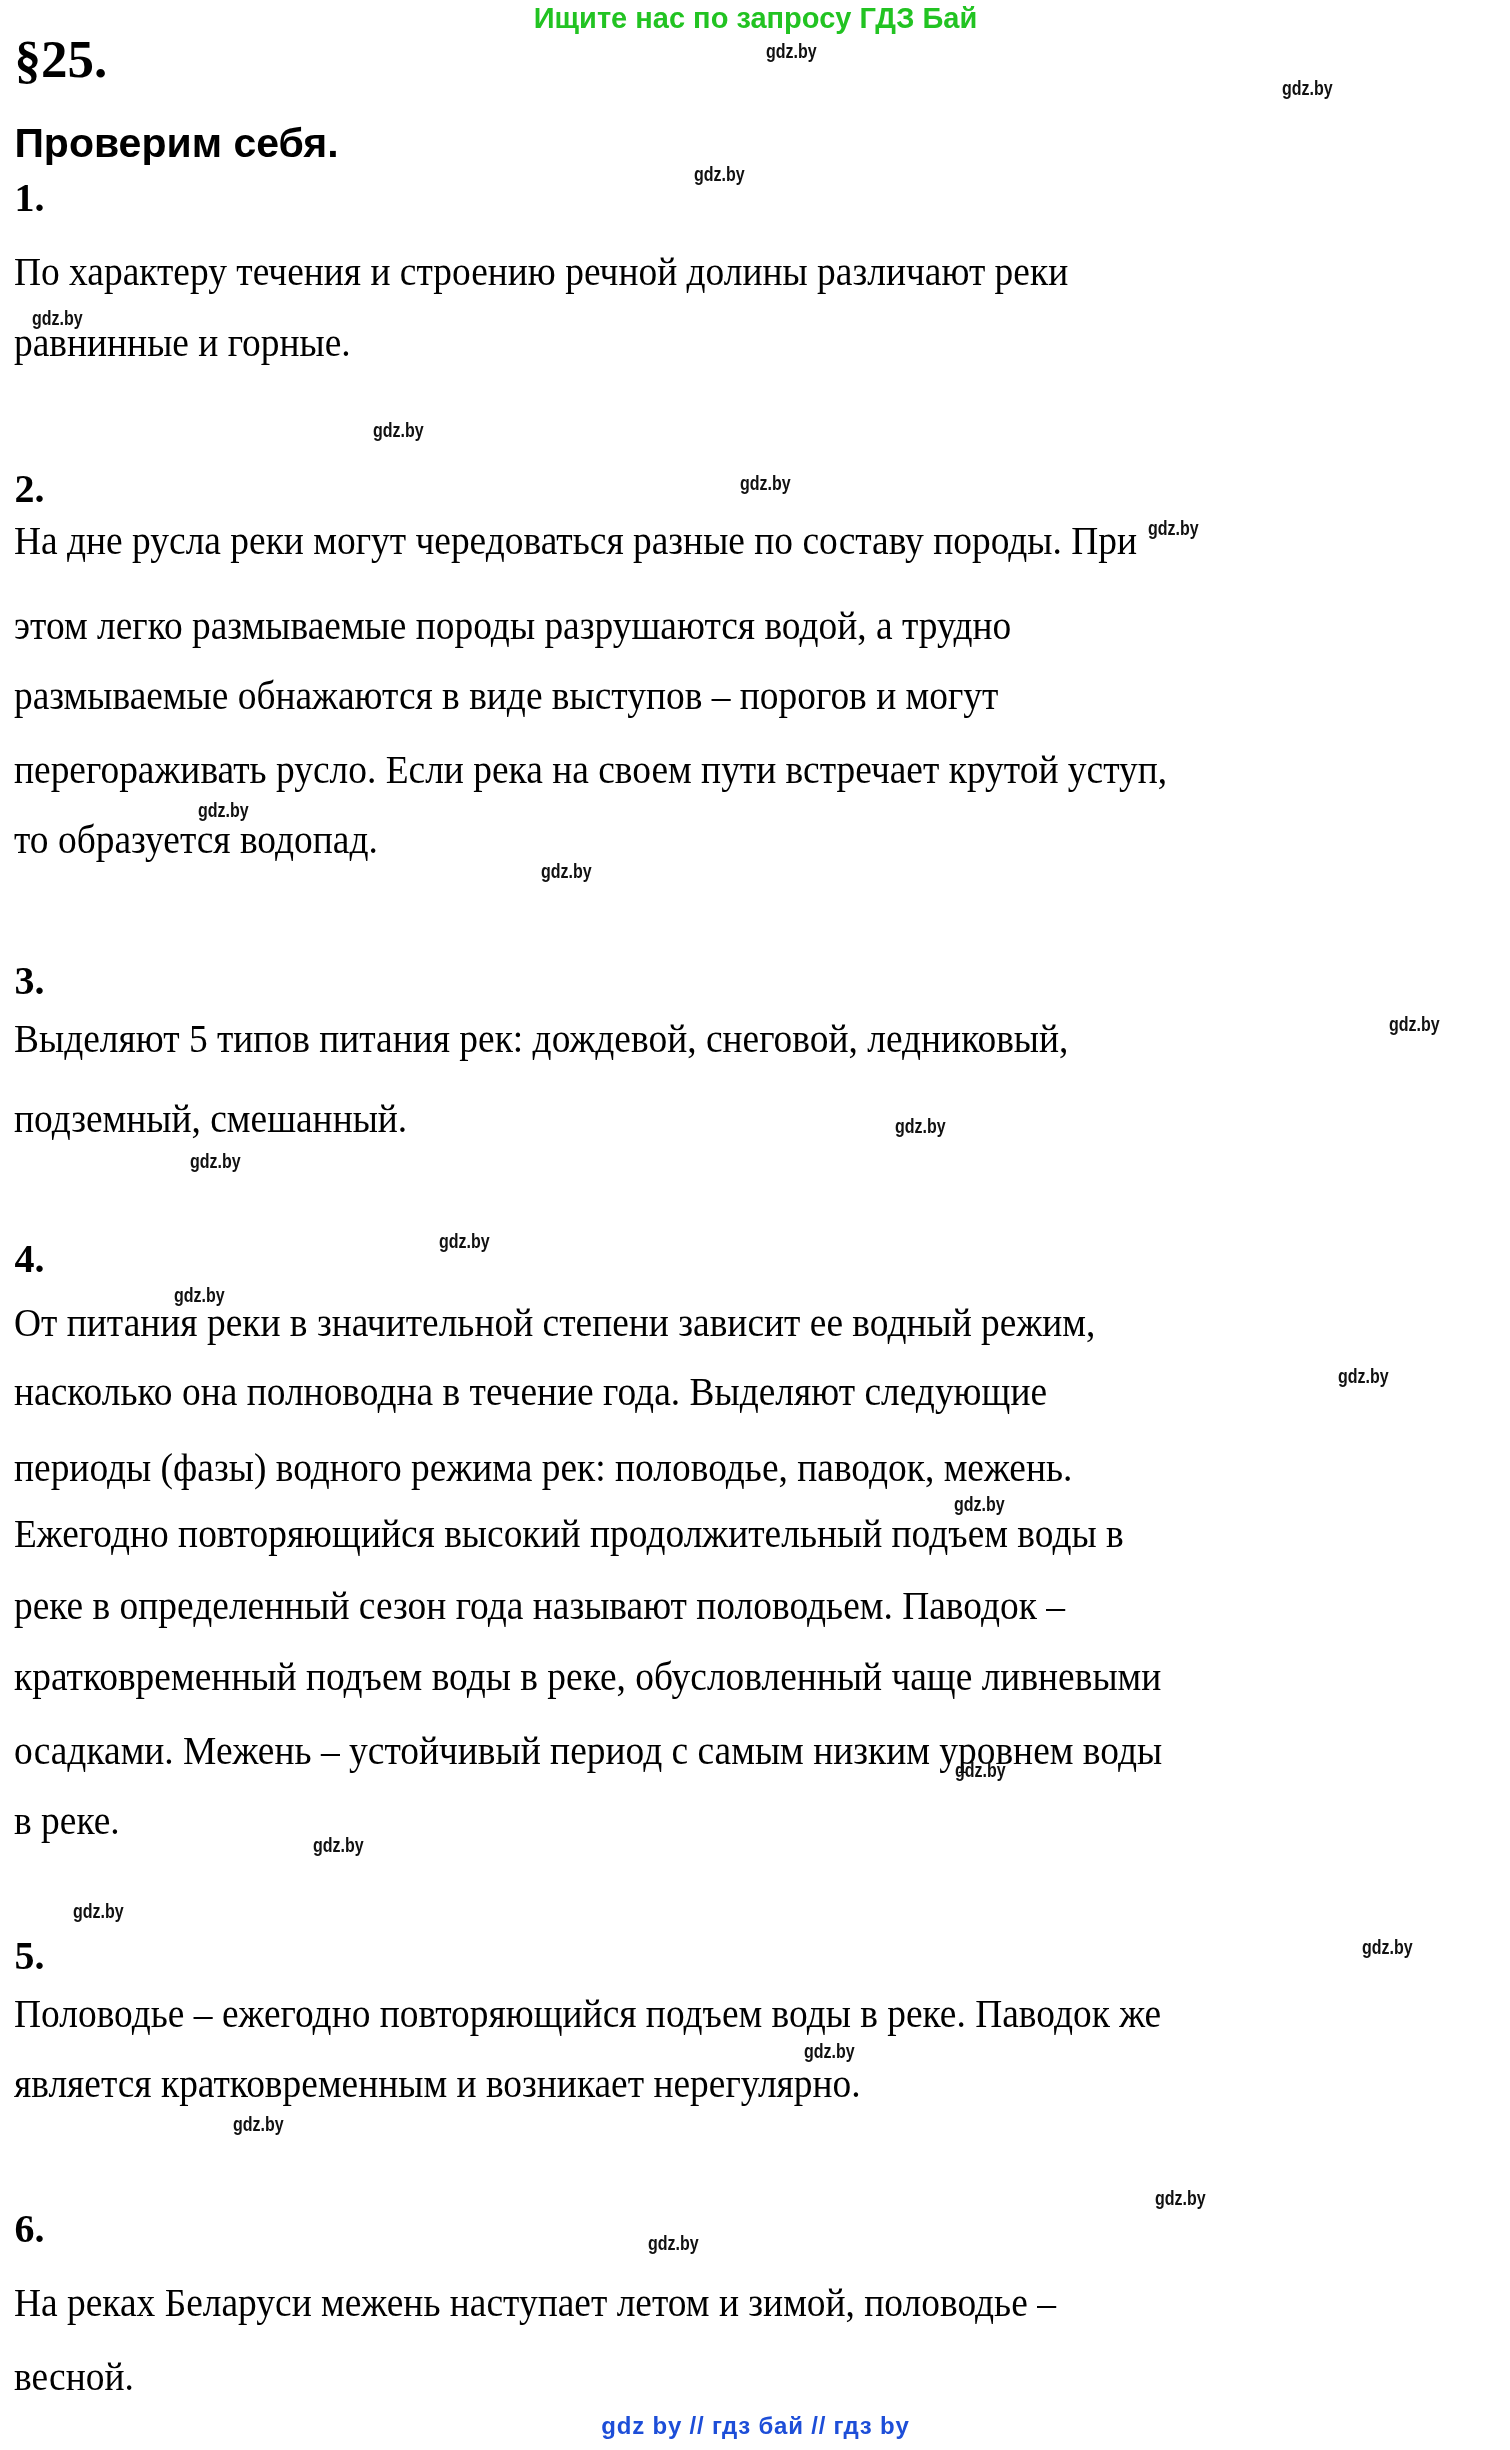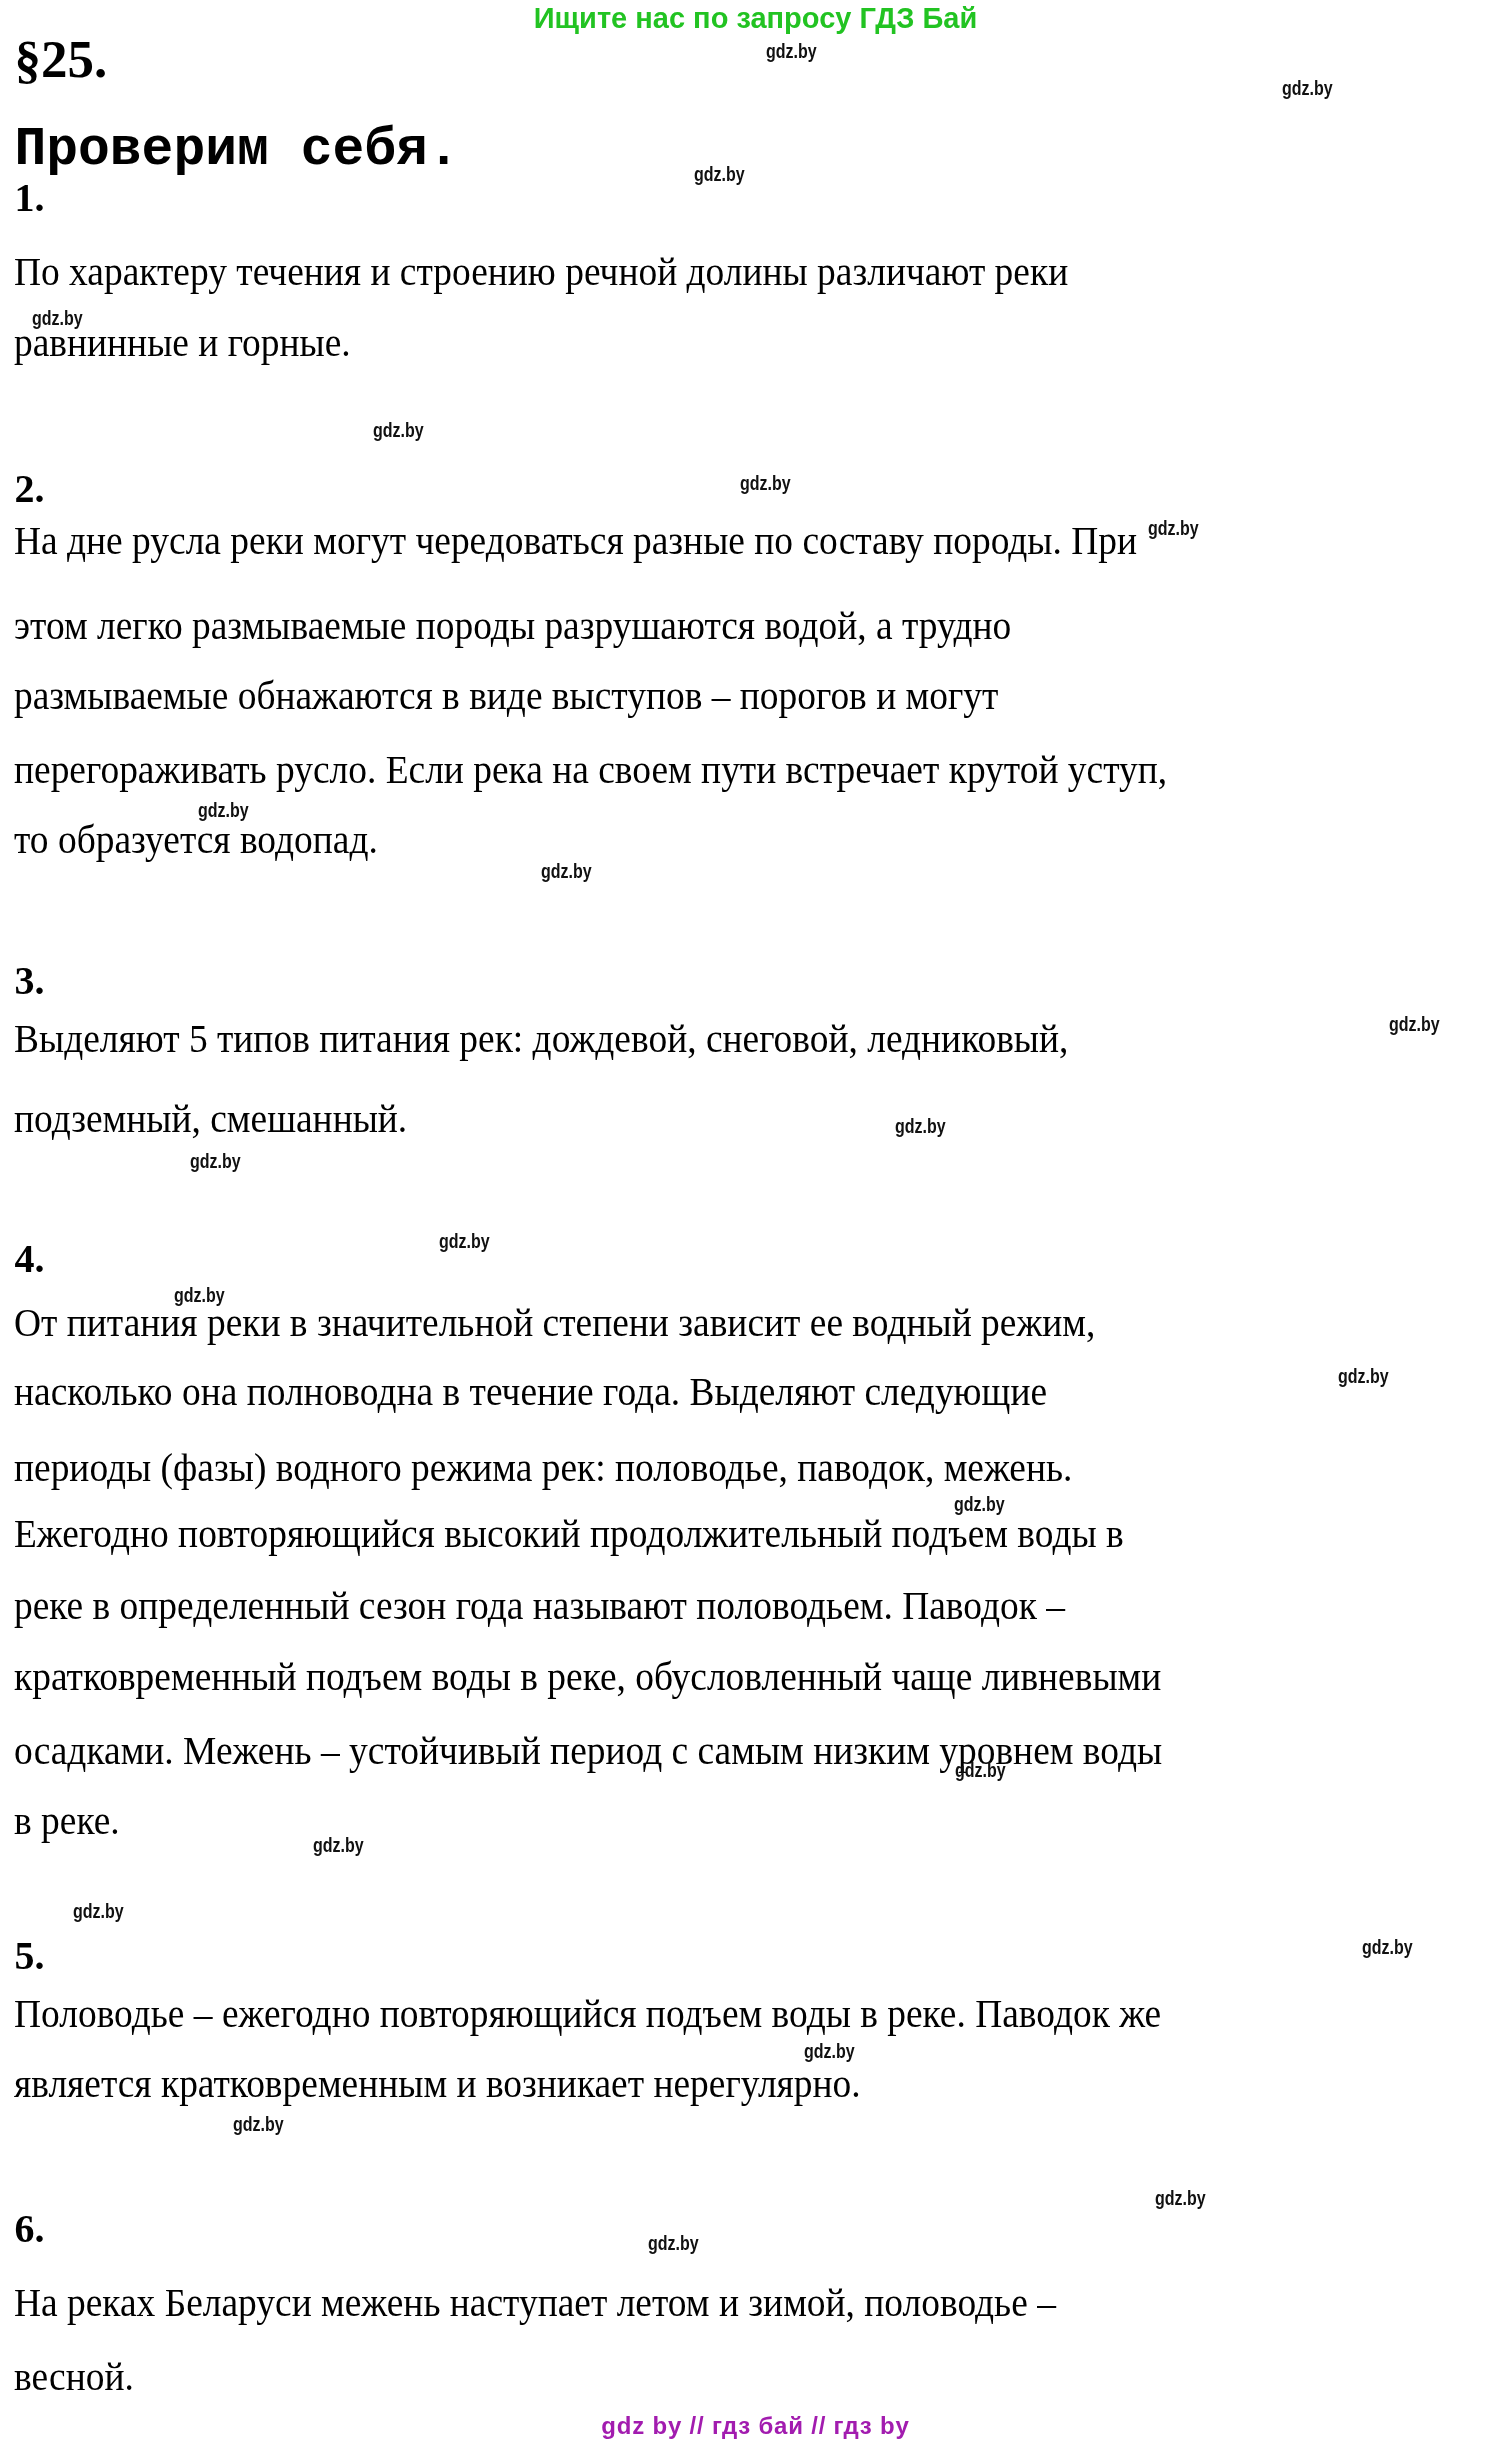--- a/index.html
+++ b/index.html
@@ -51,23 +51,23 @@
     left: 14.4px;
     font-family: "Liberation Serif", serif;
     font-weight: bold;
     font-size: 53px;
     color: #000000;
     white-space: nowrap;
   }
   .sect-title {
     position: absolute;
     left: 14.4px;
-    font-family: Liberation Mono, monospace;
+    font-family: Liberation Sans, sans-serif;
     font-weight: bold;
-    font-size: 53px;
+    font-size: 41px;
     color: #000000;
     white-space: nowrap;
   }
   .q-num {
     position: absolute;
     left: 14.4px;
     font-family: "Liberation Serif", serif;
     font-weight: bold;
     font-size: 40px;
     color: #000000;
@@ -91,21 +91,21 @@
   
   .footer {
     position: absolute;
     left: 0;
     top: 2412px;
     width: 1511px;
     text-align: center;
     font-family: "Liberation Sans", sans-serif;
     font-weight: bold;
     font-size: 24px;
-    color: #a21caf;
+    color: #1d4ed8;
     letter-spacing: 0.8px;
   }
 </style>
 </head>
 <body>
 
 <div id="page">
 
   <div class="promo">Ищите нас по запросу ГДЗ Бай</div>
 

